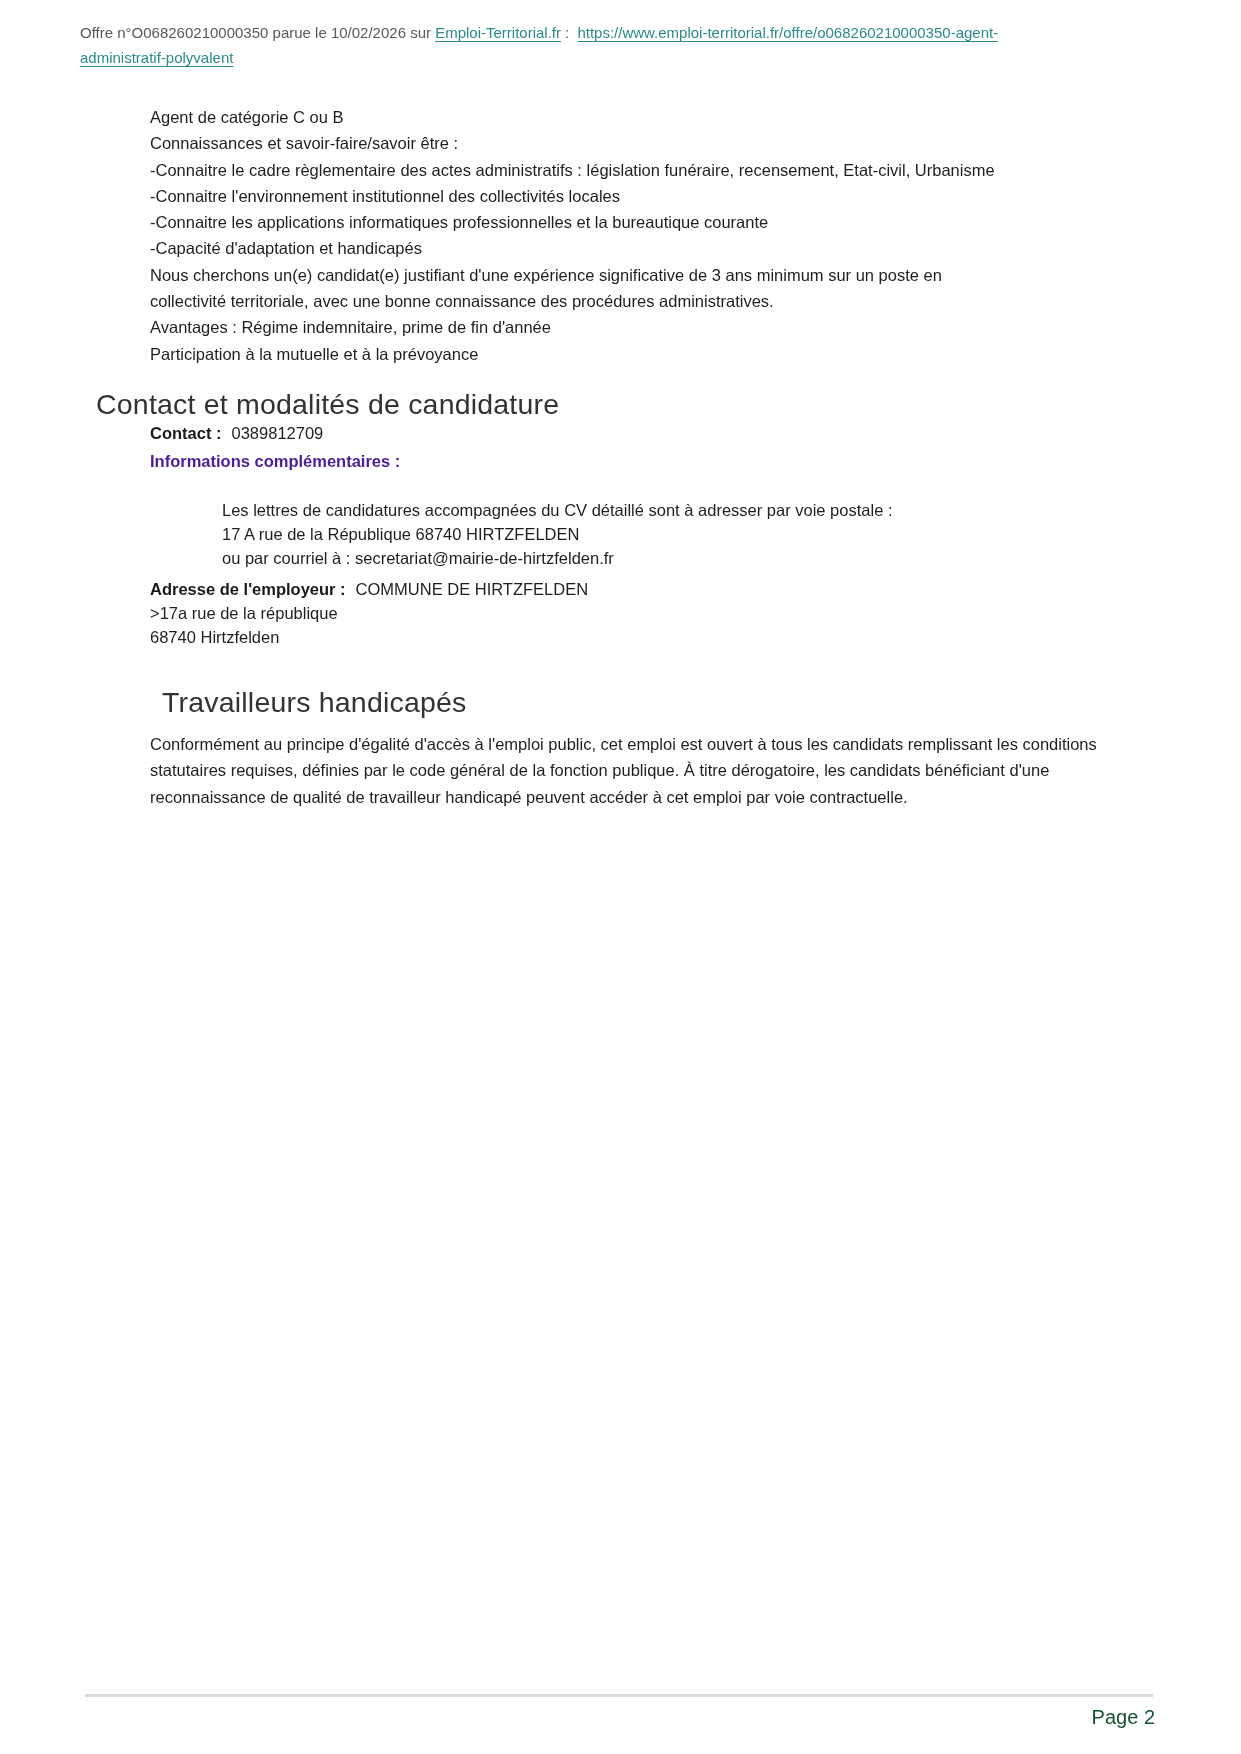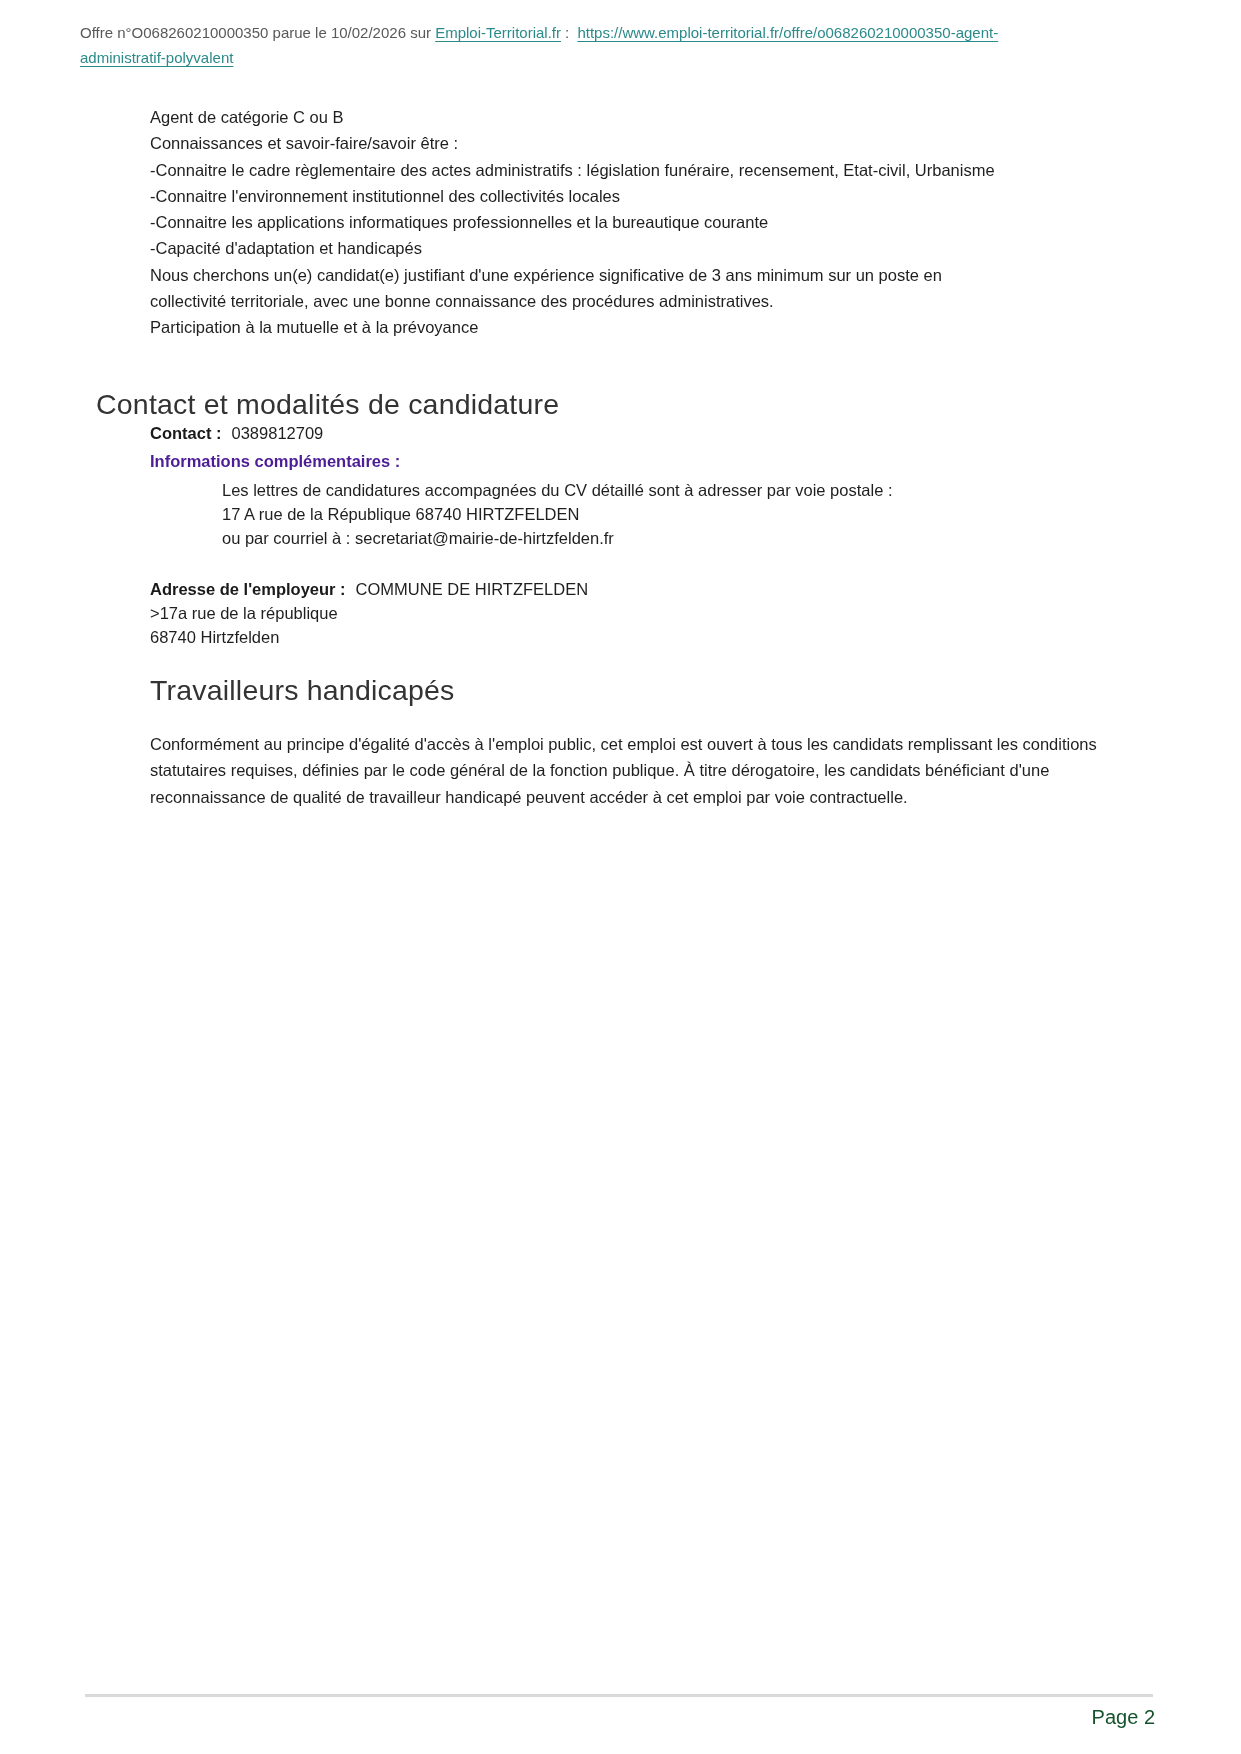--- a/index.html
+++ b/index.html
@@ -49,21 +49,21 @@
     margin: 16px;
     font-size: 28.5px;
     font-weight: 400;
     color: #333333;
     letter-spacing: 0.2px;
   }
   .h2 {
     position: absolute;
     left: 150px;
     top: 674px;
-    margin: 0;
+    margin: 12px;
     font-size: 28.5px;
     font-weight: 400;
     color: #333333;
     letter-spacing: 0.2px;
   }
 
   .contact-line {
     position: absolute;
     left: 150px;
     top: 424px;
@@ -76,21 +76,21 @@
     left: 150px;
     top: 452px;
     font-size: 16.5px;
     font-weight: 700;
     color: #4c1d95;
   }
 
   .letter-block {
     position: absolute;
     left: 222px;
-    top: 479px;
+    top: 499px;
     width: 900px;
     font-size: 16.5px;
     line-height: 23.8px;
   }
 
   .employer-block {
     position: absolute;
     left: 150px;
     top: 578px;
     width: 900px;
@@ -138,20 +138,21 @@
   <div class="profile-block">
 
   <div class="text-line">Agent de catégorie C ou B</div>
       <div class="text-line">Connaissances et savoir-faire/savoir être :</div>
       <div class="text-line">-Connaitre le cadre règlementaire des actes administratifs : législation funéraire, recensement, Etat-civil, Urbanisme</div>
       <div class="text-line">-Connaitre l'environnement institutionnel des collectivités locales</div>
       <div class="text-line">-Connaitre les applications informatiques professionnelles et la bureautique courante</div>
       <div class="text-line">-Capacité d'adaptation et handicapés</div>
       <div class="text-line">Nous cherchons un(e) candidat(e) justifiant d'une expérience significative de 3 ans minimum sur un poste en</div>
       <div class="text-line">collectivité territoriale, avec une bonne connaissance des procédures administratives.</div>
+      <div class="text-line">Avantages : Régime indemnitaire, prime de fin d'année</div>
       <div class="text-line">Participation à la mutuelle et à la prévoyance</div>
     </div>
 
   <h1 class="h1">Contact et modalités de candidature</h1>
 
   <div class="contact-line">
     <span class="bold-label">Contact :</span><span>0389812709</span>
   </div>
 
   <div class="infos-label">Informations complémentaires :</div>

